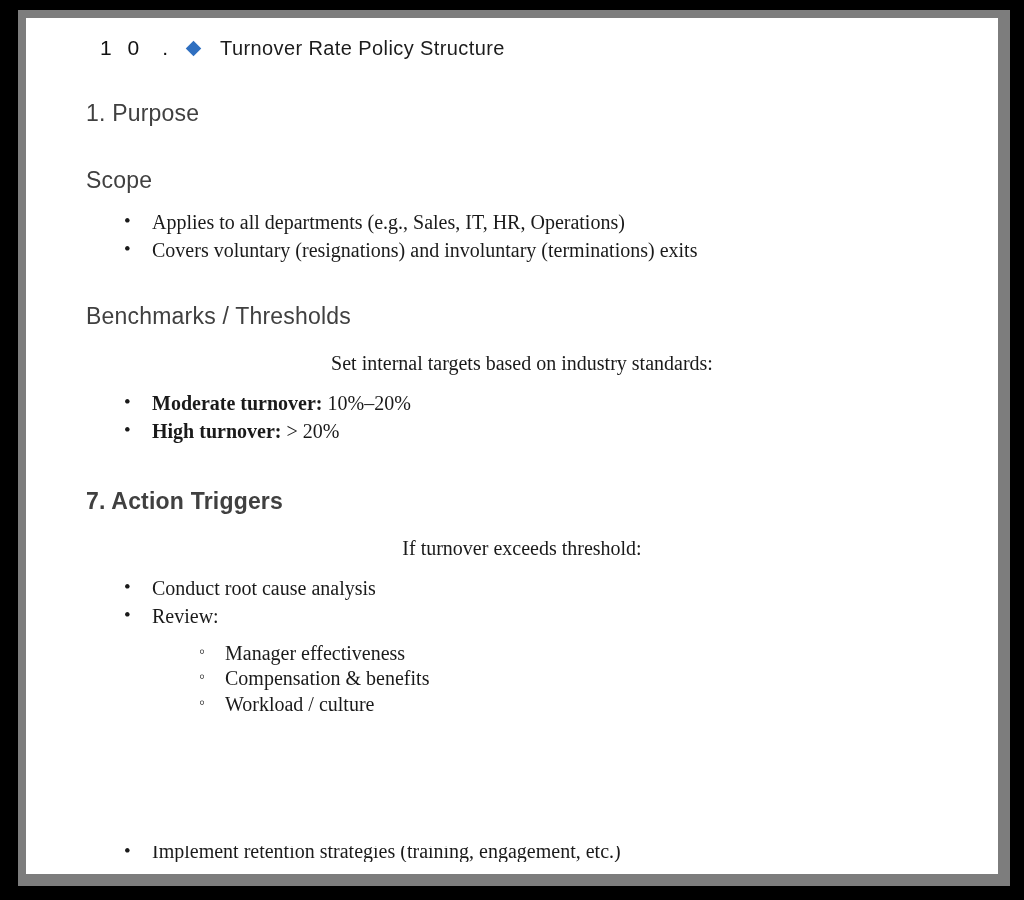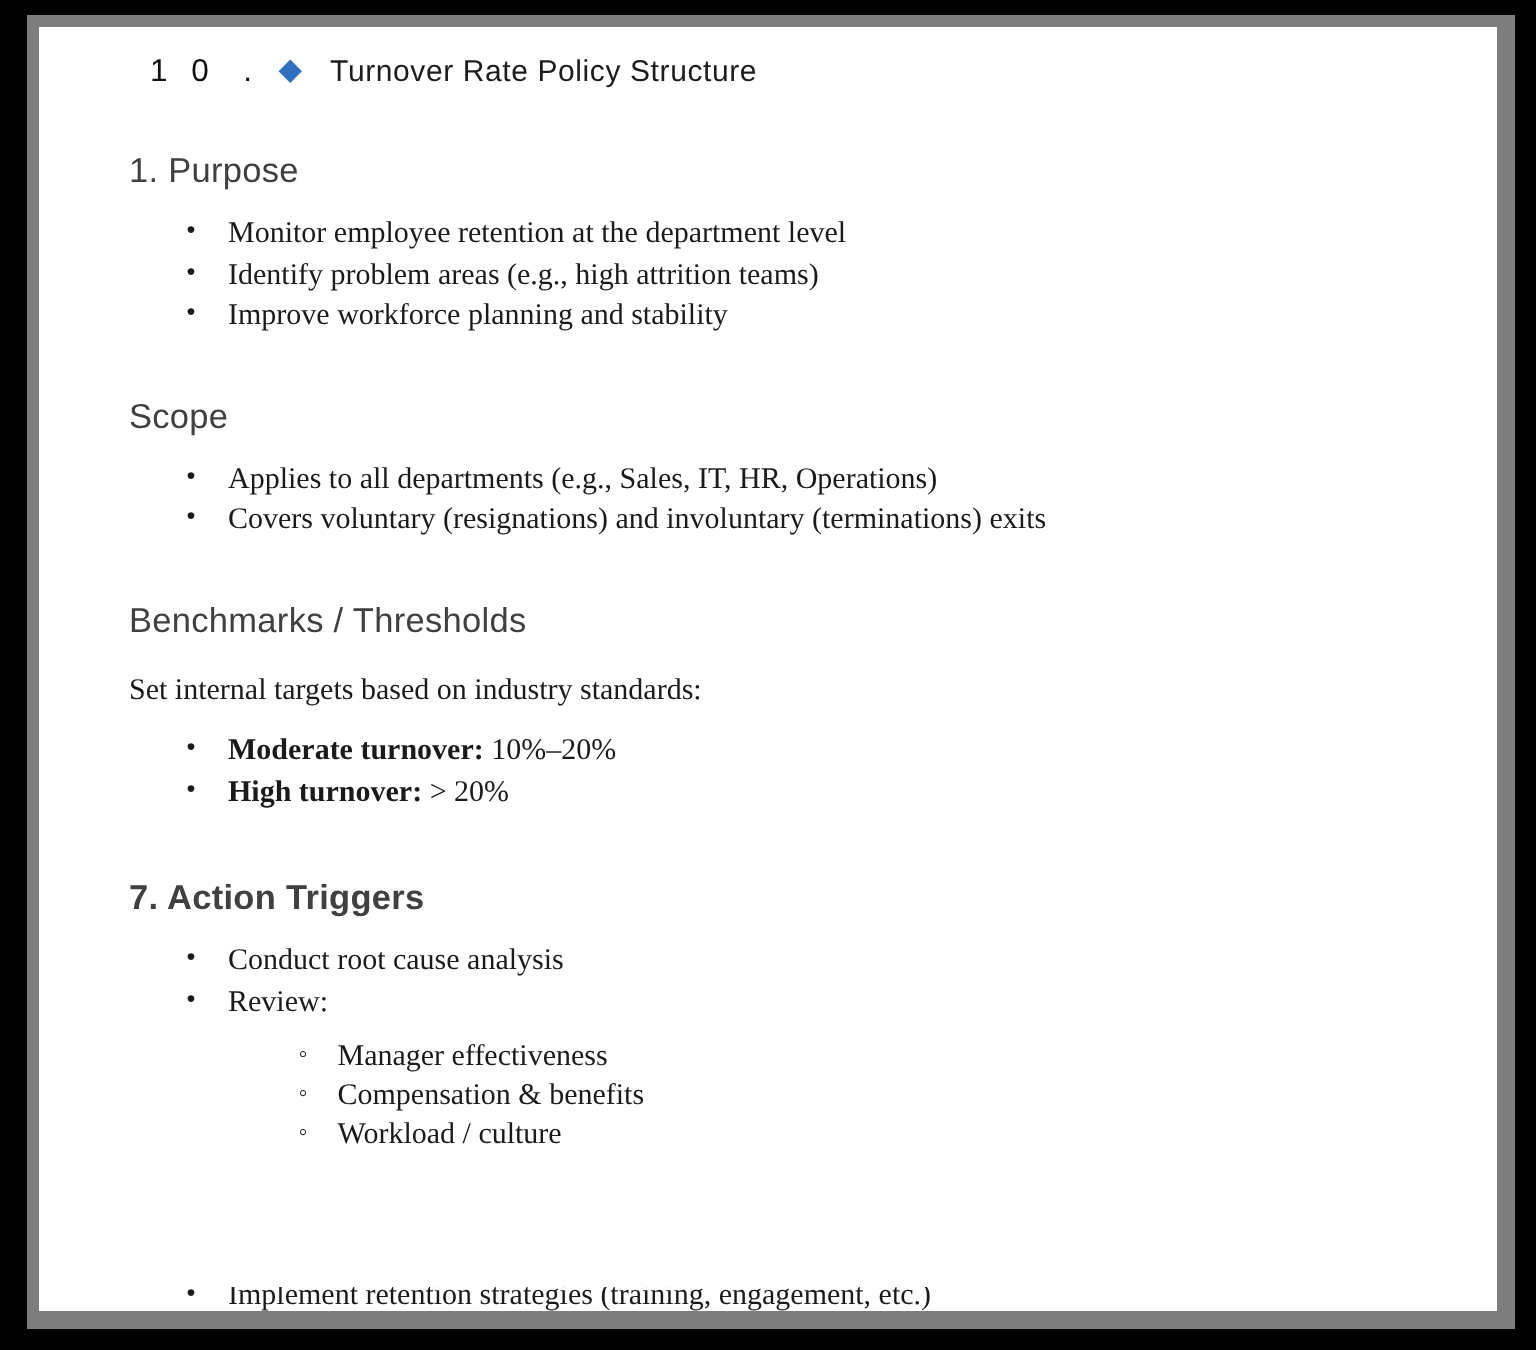--- a/index.html
+++ b/index.html
@@ -85,20 +85,21 @@
     margin: 40px 0 0 0;
     letter-spacing: 0.2px;
   }
   h2.section.tight { margin-top: 44px; font-weight: bold; }
 
   p.body-line {
     font-family: "Liberation Serif", serif;
     font-size: 20px;
     color: #1a1a1a;
     margin: 22px 0 0 0;
+    text-align: center;
   }
 
   ul.bullets {
     list-style: none;
     margin: 16px 0 0 0;
     padding: 0 0 0 34px;
   }
   ul.bullets > li {
     font-family: "Liberation Serif", serif;
     font-size: 20px;
@@ -135,21 +136,21 @@
     left: 4px;
     top: 0px;
     font-size: 17px;
     color: #1a1a1a;
   }
   .b { font-weight: bold; }
 
   .clipped-line {
     position: absolute;
     left: 94px;
-    bottom: 0px;
+    bottom: 12px;
     height: 16px;
     overflow: hidden;
   }
   .clipped-line .inner {
     font-family: "Liberation Serif", serif;
     font-size: 20px;
     color: #1a1a1a;
     position: relative;
     top: -6px;
     white-space: nowrap;
@@ -171,40 +172,36 @@
     <div class="page">
 
       <div class="doc-title-row">
         <span class="doc-num">1 0</span>
         <span class="doc-dot">.</span>
         <span class="diamond-bullet"></span>
         <span class="doc-title-text">Turnover Rate Policy Structure</span>
       </div>
 
       <h2 class="section">1. Purpose</h2>
-      <ul class="bullets">
-        <li>Monitor employee retention at the department level</li>
-        <li>Identify problem areas (e.g., high attrition teams)</li>
-        <li>Improve workforce planning and stability</li>
-      </ul>
 
       <h2 class="section">Scope</h2>
       <ul class="bullets">
         <li>Applies to all departments (e.g., Sales, IT, HR, Operations)</li>
         <li>Covers voluntary (resignations) and involuntary (terminations) exits</li>
       </ul>
 
       <h2 class="section">Benchmarks / Thresholds</h2>
       <p class="body-line">Set internal targets based on industry standards:</p>
       <ul class="bullets">
         <li><span class="b">Moderate turnover:</span> <span>10%–20%</span></li>
         <li><span class="b">High turnover:</span> <span>&gt; 20%</span></li>
       </ul>
 
       <h2 class="section tight">7. Action Triggers</h2>
+      <p class="body-line">If turnover exceeds threshold:</p>
       <ul class="bullets">
         <li>Conduct root cause analysis</li>
         <li>
           <span>Review:</span>
           <ul class="sub">
             <li>Manager effectiveness</li>
             <li>Compensation &amp; benefits</li>
             <li>Workload / culture</li>
           </ul>
         </li>

